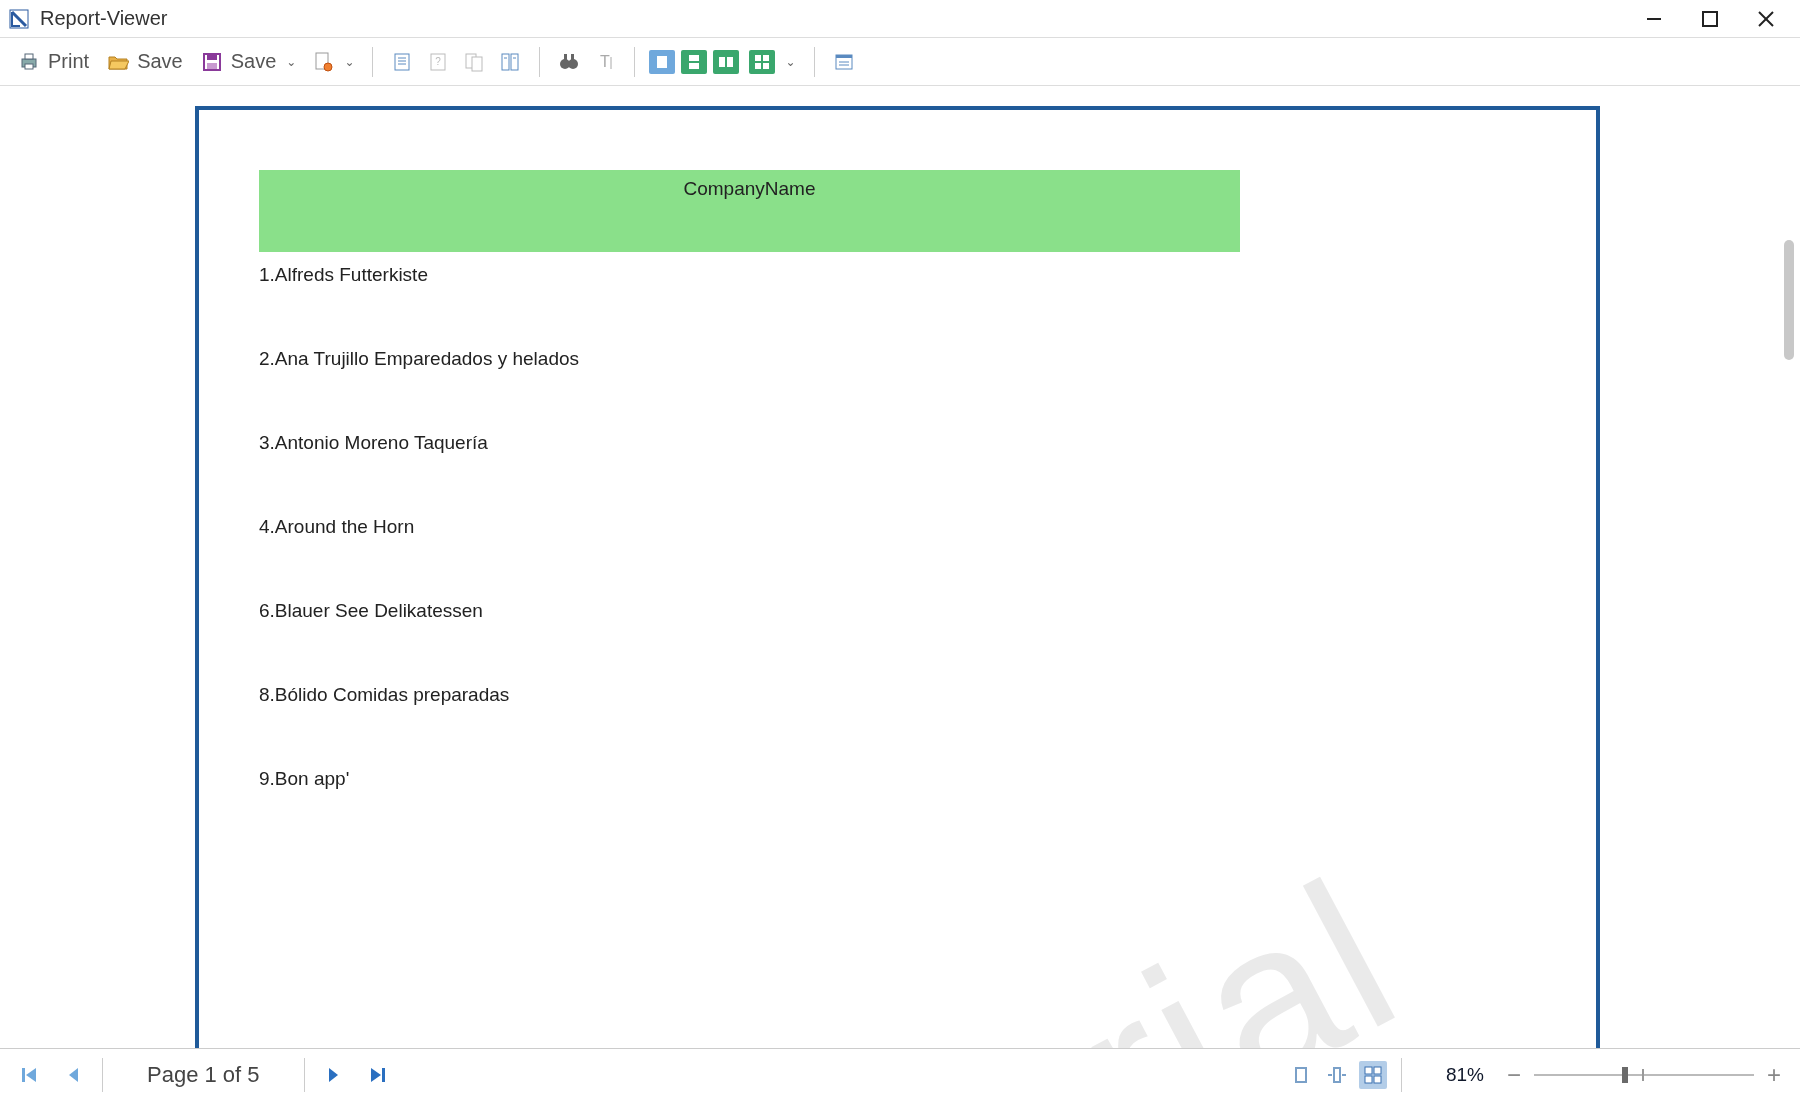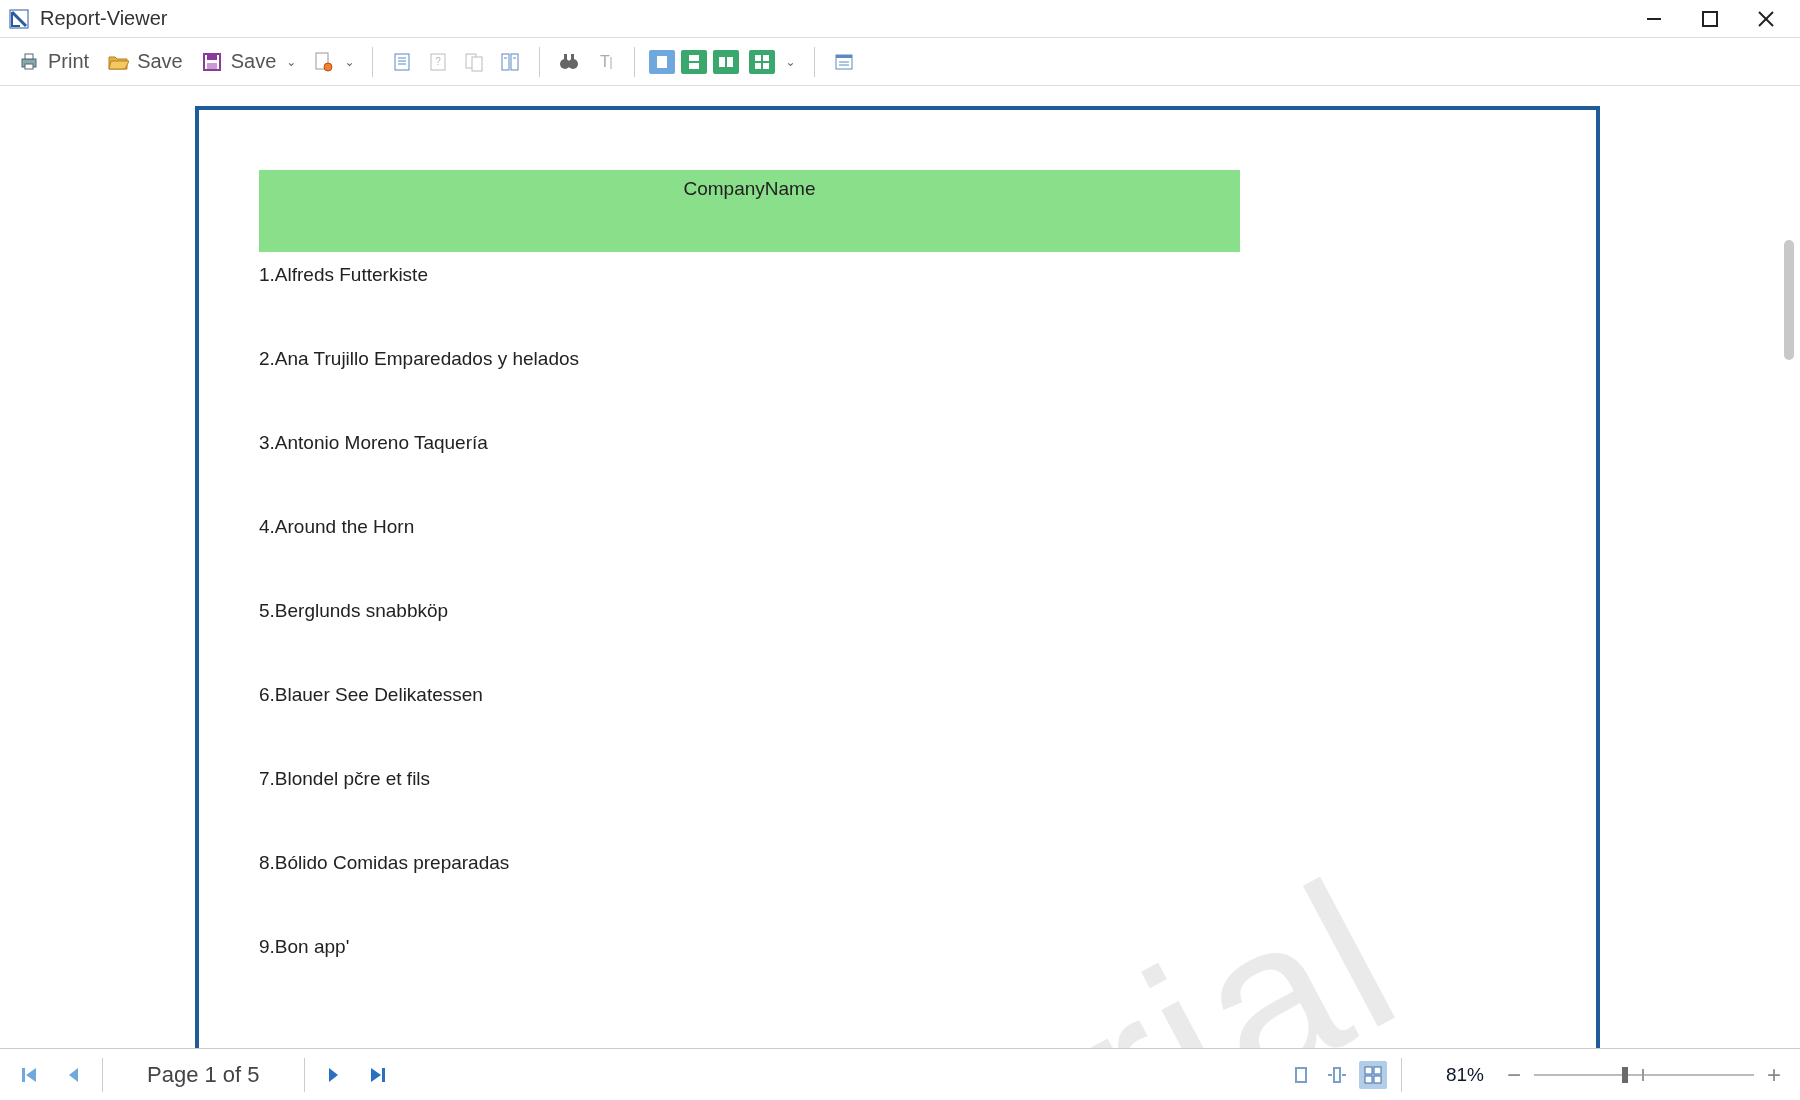--- a/index.html
+++ b/index.html
@@ -233,23 +233,21 @@
 </div>
 
 <div class="doc-area">
   <div class="page">
     <div class="watermark">rial</div>
     <div class="report-header">CompanyName</div>
     <div class="report-row">1.Alfreds Futterkiste</div>
     <div class="report-row">2.Ana Trujillo Emparedados y helados</div>
     <div class="report-row">3.Antonio Moreno Taquería</div>
     <div class="report-row">4.Around the Horn</div>
-    <div class="report-row">5.Berglunds snabbköp</div>
     <div class="report-row">6.Blauer See Delikatessen</div>
-    <div class="report-row">7.Blondel pčre et fils</div>
     <div class="report-row">8.Bólido Comidas preparadas</div>
     <div class="report-row">9.Bon app'</div>
   </div>
   <div class="vscroll"></div>
 </div>
 
 <div class="statusbar">
   <div class="nav-btn">
     <svg width="18" height="18" viewBox="0 0 18 18">
         <rect x="2" y="2" width="3" height="14" fill="#6fa8dc"></rect>

